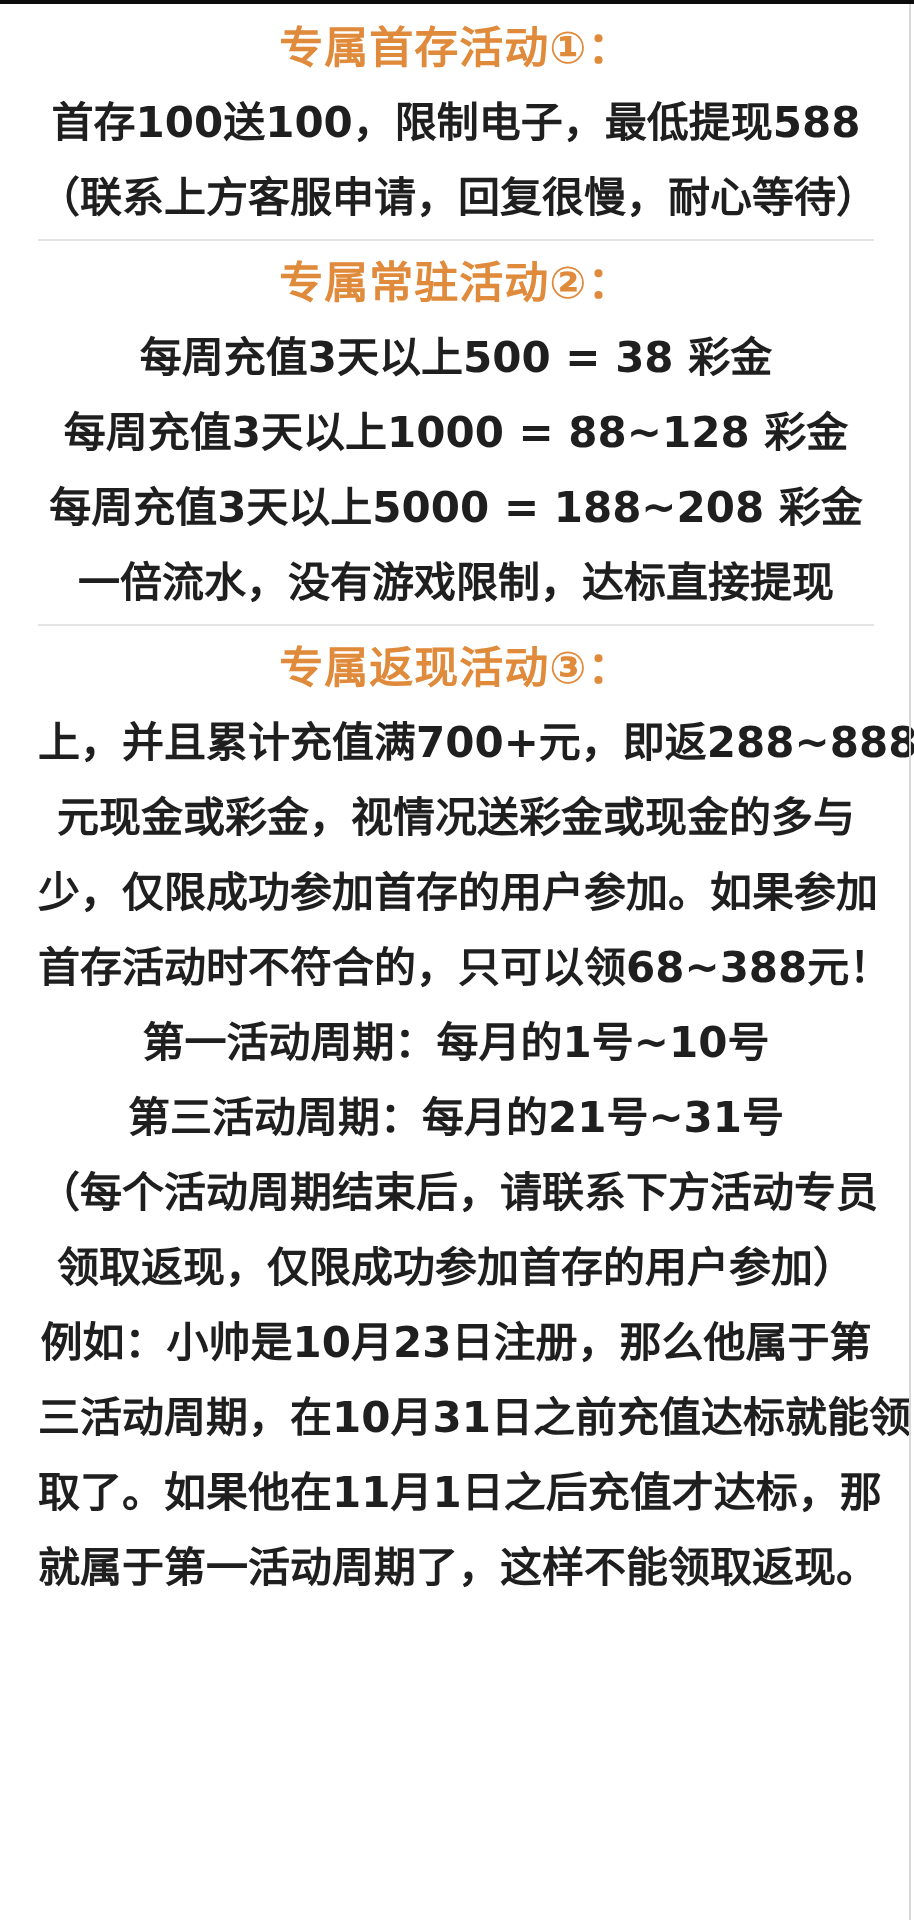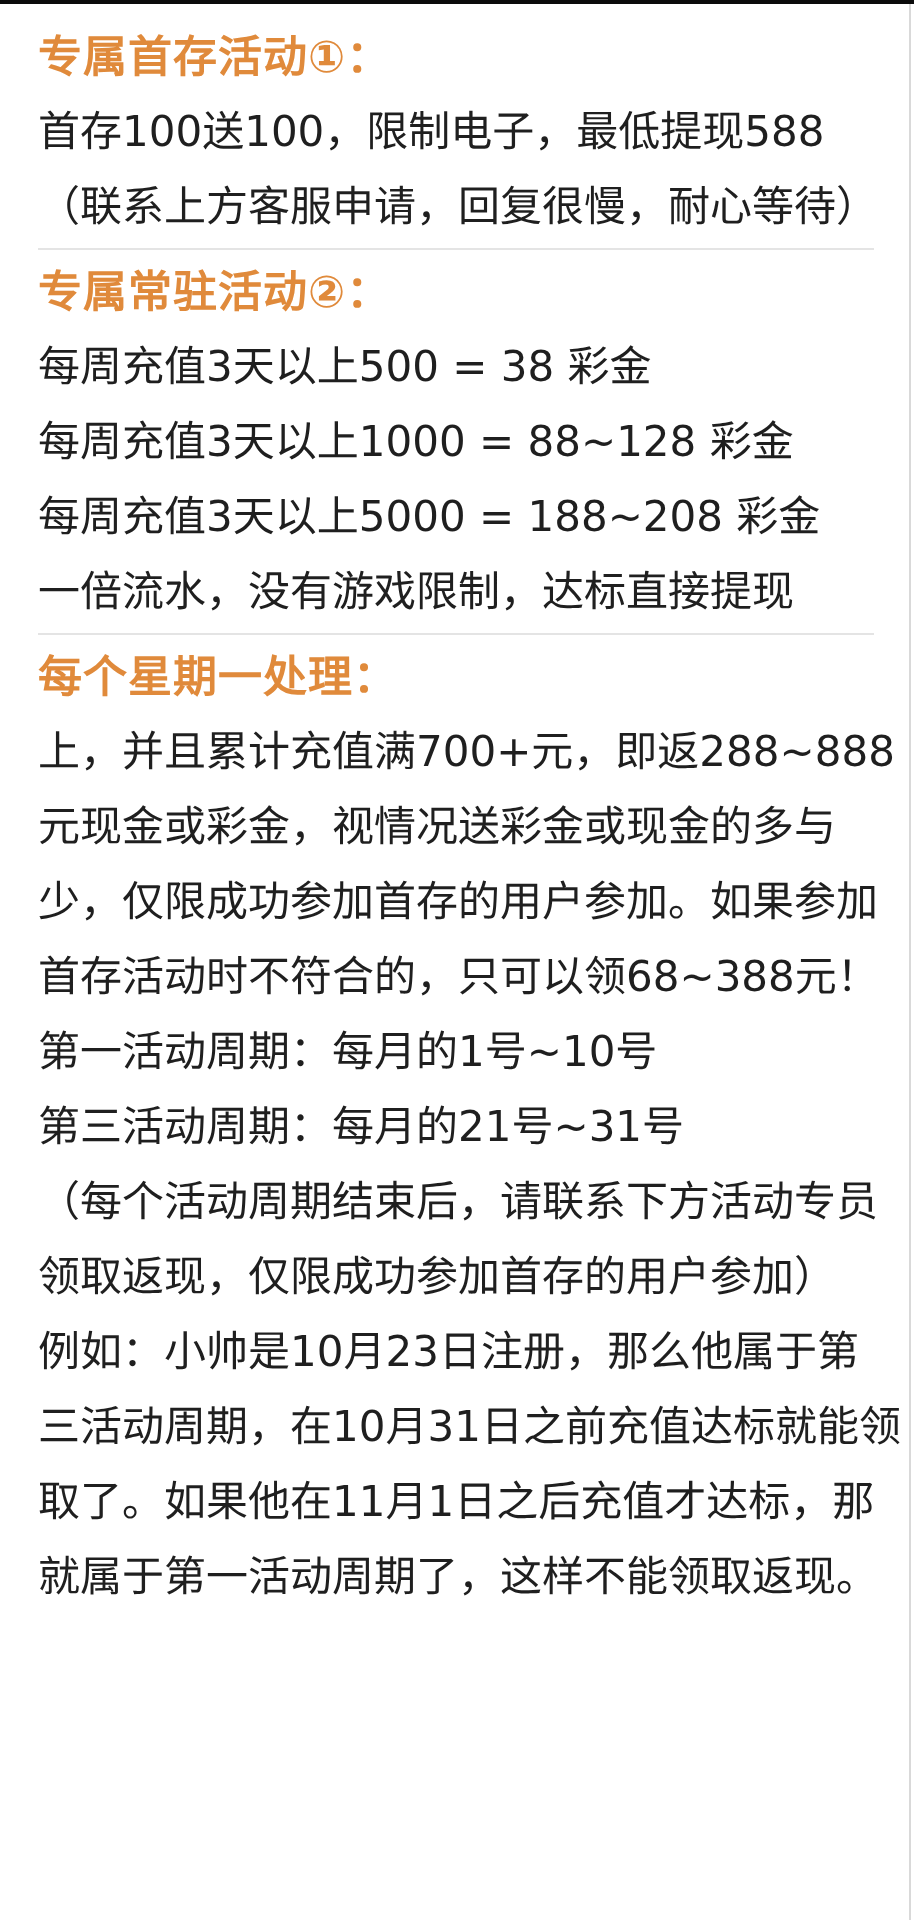--- a/index.html
+++ b/index.html
@@ -29,33 +29,34 @@
   }
   .edge-line {
     position: absolute;
     top: 4px;
     bottom: 0;
     right: 3px;
     width: 2px;
     background: var(--edge-line-color);
   }
   .content {
-    padding: 15px 40px 0 38px;
+    padding: 6px 40px 0 38px;
+    text-align: center;
   }
   .section-heading {
     font-size: 44px;
     font-weight: 700;
     color: var(--accent-color);
     line-height: 75px;
     white-space: nowrap;
     letter-spacing: 1px;
   }
   .text-line {
     font-size: 42px;
-    font-weight: 400;
+    font-weight: 700;
     line-height: 75px;
     white-space: nowrap;
     color: var(--text-color);
   }
   .divider {
     border: none;
     height: 2px;
     background: var(--divider-color);
     margin: 4px 0;
   }
@@ -80,21 +81,21 @@
     <h2 class="section-heading">专属常驻活动②：</h2>
     <div class="text-line">每周充值3天以上500 = 38 彩金</div>
     <div class="text-line">每周充值3天以上1000 = 88~128 彩金</div>
     <div class="text-line">每周充值3天以上5000 = 188~208 彩金</div>
     <div class="text-line">一倍流水，没有游戏限制，达标直接提现</div>
   </section>
 
   <hr class="divider">
 
   <section>
-    <h2 class="section-heading">每个星期一处理：</h2>
+    <h2 class="section-heading">专属返现活动③：</h2>
     <div class="text-line">上，并且累计充值满700+元，即返288~888</div>
     <div class="text-line">元现金或彩金，视情况送彩金或现金的多与</div>
     <div class="text-line">少，仅限成功参加首存的用户参加。如果参加</div>
     <div class="text-line">首存活动时不符合的，只可以领68~388元！</div>
     <div class="text-line">第一活动周期：每月的1号~10号</div>
     <div class="text-line">第三活动周期：每月的21号~31号</div>
     <div class="text-line">（每个活动周期结束后，请联系下方活动专员</div>
     <div class="text-line">领取返现，仅限成功参加首存的用户参加）</div>
     <div class="text-line">例如：小帅是10月23日注册，那么他属于第</div>
     <div class="text-line">三活动周期，在10月31日之前充值达标就能领</div>

